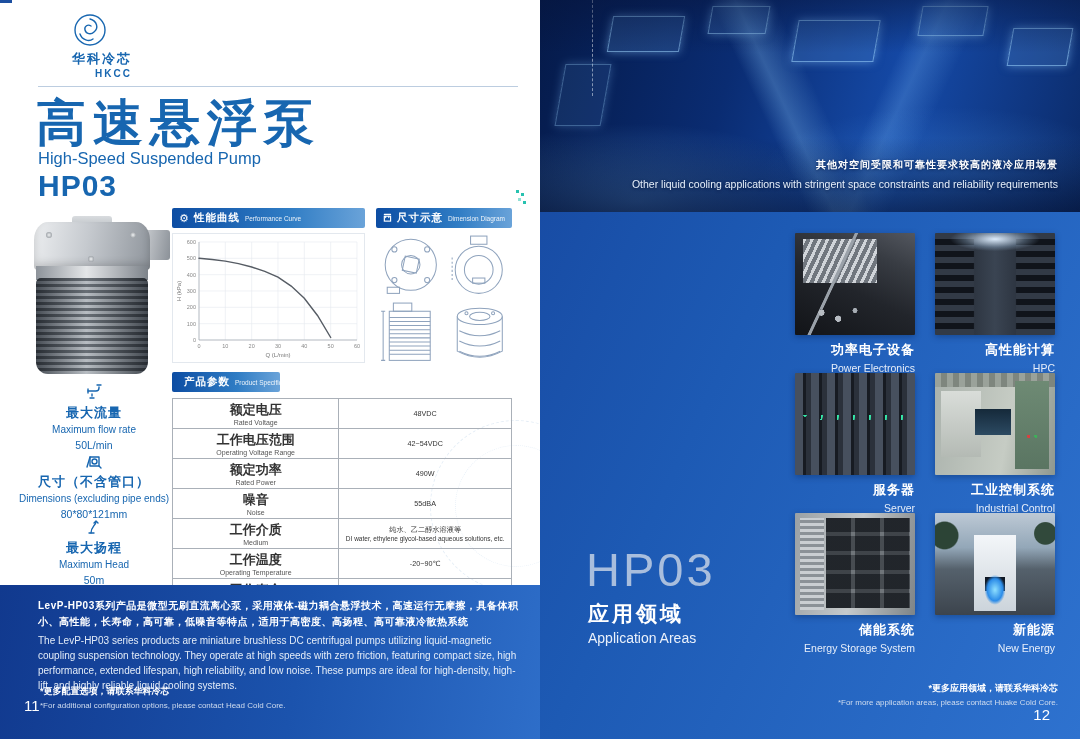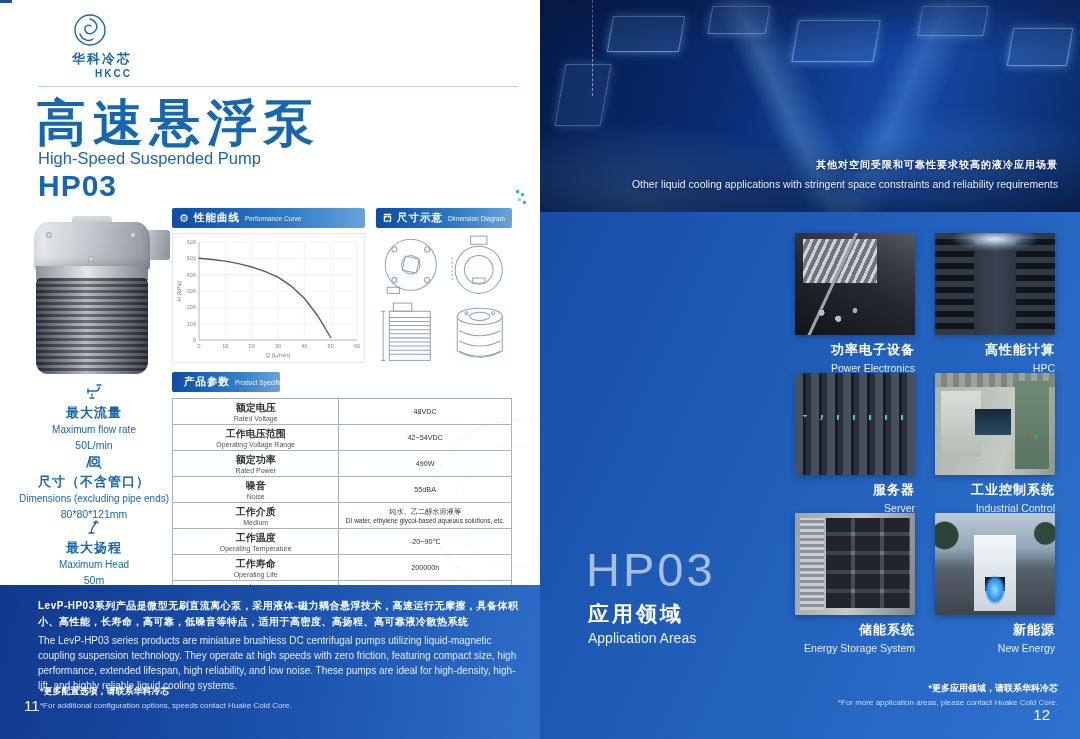--- a/index.html
+++ b/index.html
@@ -45,21 +45,21 @@
   .gear{font-size:11px;line-height:1;}
 
   .chart-box{position:absolute;left:172px;top:233px;width:193px;height:130px;background:#fff;border:1px solid #e3e8ee;box-sizing:border-box;}
   .dims-box{position:absolute;left:376px;top:233px;width:136px;height:132px;display:grid;grid-template-columns:1fr 1fr;gap:1px;}
   .dims-box svg{width:100%;height:100%;}
 
   
   .spec-table{position:absolute;left:172px;top:398px;width:340px;border-collapse:collapse;table-layout:fixed;}
   .spec-table td{border:1px solid #aab0b8;padding:2px 3px;text-align:center;vertical-align:middle;}
   .spec-table .lbl{width:47%;}
-  .spec-table .lbl .cn{font-size:10px;color:#333;font-weight:bold;}
+  .spec-table .lbl .cn{font-size:13px;color:#333;font-weight:bold;}
   .spec-table .lbl .en{font-size:7px;color:#555;}
   .spec-table .val{font-size:7.2px;color:#333;}
   .spec-table .val .cn{font-size:7.2px;}
   .spec-table .val .en{font-size:6.5px;}
 
   
   .globe{position:absolute;left:430px;top:420px;width:170px;height:170px;border-radius:50%;border:1px dashed #d9e6f2;opacity:.7;}
   .globe::before{content:"";position:absolute;left:24px;top:24px;right:24px;bottom:24px;border-radius:50%;border:1px dotted #e2ecf6;}
   .teal-dots{position:absolute;left:516px;top:190px;width:3px;height:3px;background:#27c2b0;
     box-shadow:5px 3px 0 #27c2b0, 2px 8px 0 #8fe0d6, 7px 11px 0 #27c2b0;}
@@ -390,21 +390,21 @@
             </td>
         <td class="val">PWM</td>
           </tr>
     </tbody>
       </table>
 
     <div class="left-bottom">
       <div class="desc-cn">LevP-HP03系列产品是微型无刷直流离心泵，采用液体-磁力耦合悬浮技术，高速运行无摩擦，具备体积小、高性能，长寿命，高可靠，低噪音等特点，适用于高密度、高扬程、高可靠液冷散热系统</div>
       <div class="desc-en">The LevP-HP03 series products are miniature brushless DC centrifugal pumps utilizing liquid-magnetic coupling suspension technology. They operate at high speeds with zero friction, featuring compact size, high performance, extended lifespan, high reliability, and low noise. These pumps are ideal for high-density, high-lift, and highly reliable liquid cooling systems.</div>
       <div class="foot-cn">*更多配置选项，请联系华科冷芯</div>
-      <div class="foot-en">*For additional configuration options, speeds contact Huake Cold Core.</div>
+      <div class="foot-en">*For additional configuration options, please contact Head Cold Core.</div>
       <div class="pageno-l">11</div>
     </div>
   </div>
 
   <div class="right-page">
     <div class="banner">
       <div class="dash-line"></div>
       <div class="glow-panel" style="left:70px;top:16px;width:70px;height:34px;"></div>
       <div class="glow-panel" style="left:170px;top:6px;width:56px;height:26px;"></div>
       <div class="glow-panel" style="left:255px;top:20px;width:80px;height:40px;"></div>

